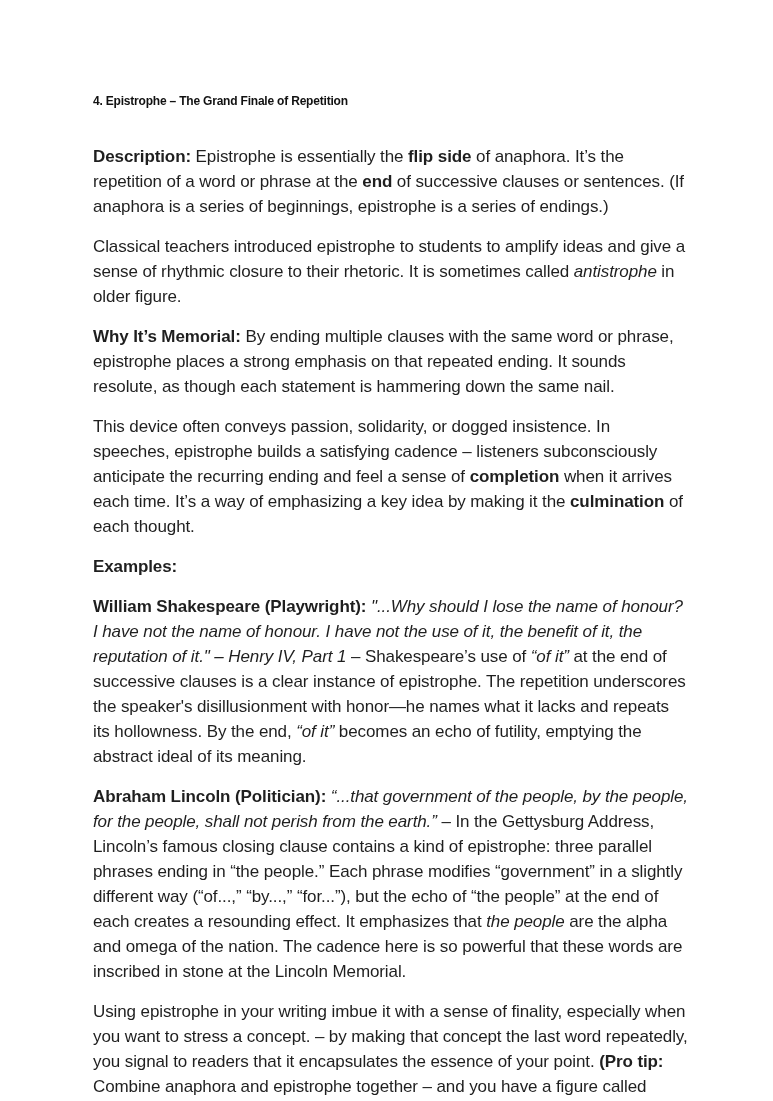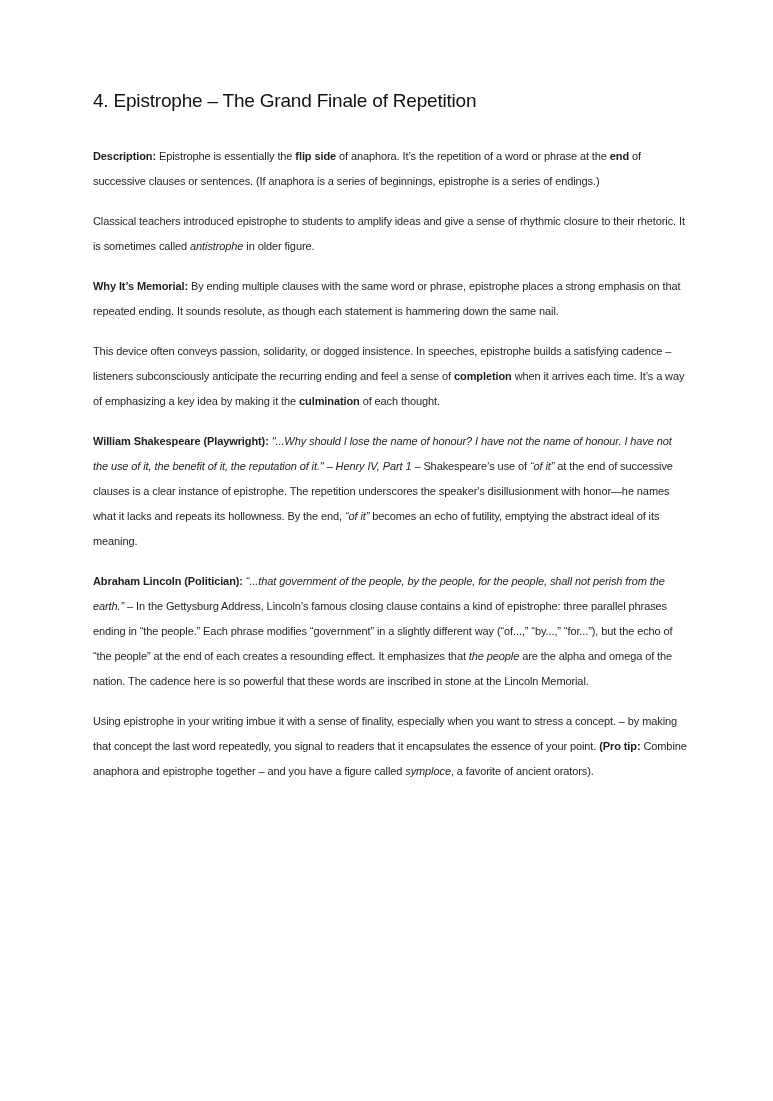--- a/index.html
+++ b/index.html
@@ -15,29 +15,29 @@
     color: var(--text-color, #1f1f1f);
     overflow: hidden;
   }
   .page {
     position: absolute;
     left: 93px;
     top: 90px;
     width: 596px;
   }
   h1.doc-heading {
-    font-size: 19px;
-    font-weight: 400;
+    font-size: 12px;
+    font-weight: 700;
     color: var(--heading-color, #111111);
     margin: 0 0 32px 0;
     letter-spacing: -0.2px;
     line-height: 22px;
   }
   .doc-body p.para {
-    font-size: 11px;
+    font-size: 17px;
     line-height: 25px;
     letter-spacing: -0.1px;
     margin: 0 0 15px 0;
     color: var(--text-color, #1f1f1f);
   }
   .doc-body p.para:last-child {
     margin-bottom: 14px;
   }
   .doc-body span.b { font-weight: 700; }
   .doc-body span.i { font-style: italic; }
@@ -45,17 +45,18 @@
 </head>
 <body style="background: rgb(255, 255, 255);">
 
 <div class="page">
   <h1 class="doc-heading">4. Epistrophe – The Grand Finale of Repetition</h1>
   <div class="doc-body">
       <p class="para"><span class="b">Description:</span><span> Epistrophe is essentially the </span><span class="b">flip side</span><span> of anaphora. It’s the repetition of a word or phrase at the </span><span class="b">end</span><span> of successive clauses or sentences. (If anaphora is a series of beginnings, epistrophe is a series of endings.)</span></p>
       <p class="para"><span>Classical teachers introduced epistrophe to students to amplify ideas and give a sense of rhythmic closure to their rhetoric. It is sometimes called </span><span class="i">antistrophe</span><span> in older figure.</span></p>
       <p class="para"><span class="b">Why It’s Memorial:</span><span> By ending multiple clauses with the same word or phrase, epistrophe places a strong emphasis on that repeated ending. It sounds resolute, as though each statement is hammering down the same nail.</span></p>
       <p class="para"><span>This device often conveys passion, solidarity, or dogged insistence. In speeches, epistrophe builds a satisfying cadence – listeners subconsciously anticipate the recurring ending and feel a sense of </span><span class="b">completion</span><span> when it arrives each time. It’s a way of emphasizing a key idea by making it the </span><span class="b">culmination</span><span> of each thought.</span></p>
+      <p class="para"><span class="b">Examples:</span></p>
       <p class="para"><span class="b">William Shakespeare (Playwright):</span><span> </span><span class="i">"...Why should I lose the name of honour? I have not the name of honour. I have not the use of it, the benefit of it, the reputation of it." – Henry IV, Part 1</span><span> – Shakespeare’s use of </span><span class="i">“of it”</span><span> at the end of successive clauses is a clear instance of epistrophe. The repetition underscores the speaker's disillusionment with honor—he names what it lacks and repeats its hollowness. By the end, </span><span class="i">“of it”</span><span> becomes an echo of futility, emptying the abstract ideal of its meaning.</span></p>
       <p class="para"><span class="b">Abraham Lincoln (Politician):</span><span> </span><span class="i">“...that government of the people, by the people, for the people, shall not perish from the earth.”</span><span> – In the Gettysburg Address, Lincoln’s famous closing clause contains a kind of epistrophe: three parallel phrases ending in “the people.” Each phrase modifies “government” in a slightly different way (“of...,” “by...,” “for...”), but the echo of “the people” at the end of each creates a resounding effect. It emphasizes that </span><span class="i">the people</span><span> are the alpha and omega of the nation. The cadence here is so powerful that these words are inscribed in stone at the Lincoln Memorial.</span></p>
       <p class="para"><span>Using epistrophe in your writing imbue it with a sense of finality, especially when you want to stress a concept. – by making that concept the last word repeatedly, you signal to readers that it encapsulates the essence of your point. </span><span class="b">(Pro tip:</span><span> Combine anaphora and epistrophe together – and you have a figure called </span><span class="i">symploce</span><span>, a favorite of ancient orators).</span></p>
     </div>
 </div>
 
 </body></html>

